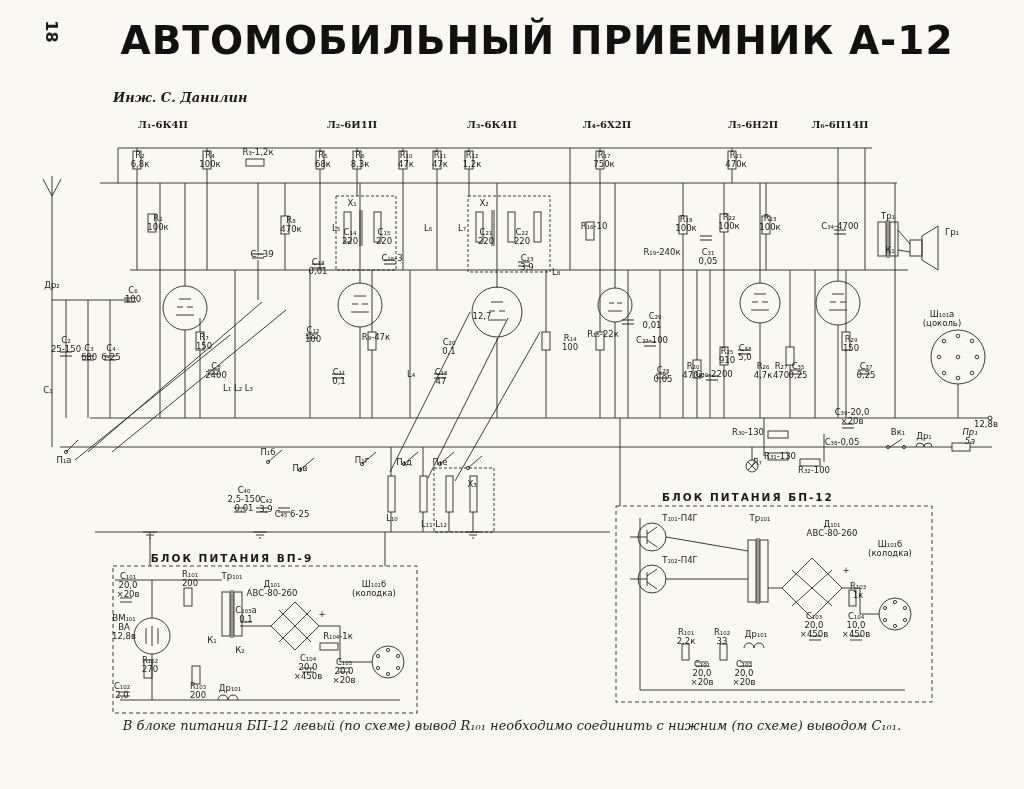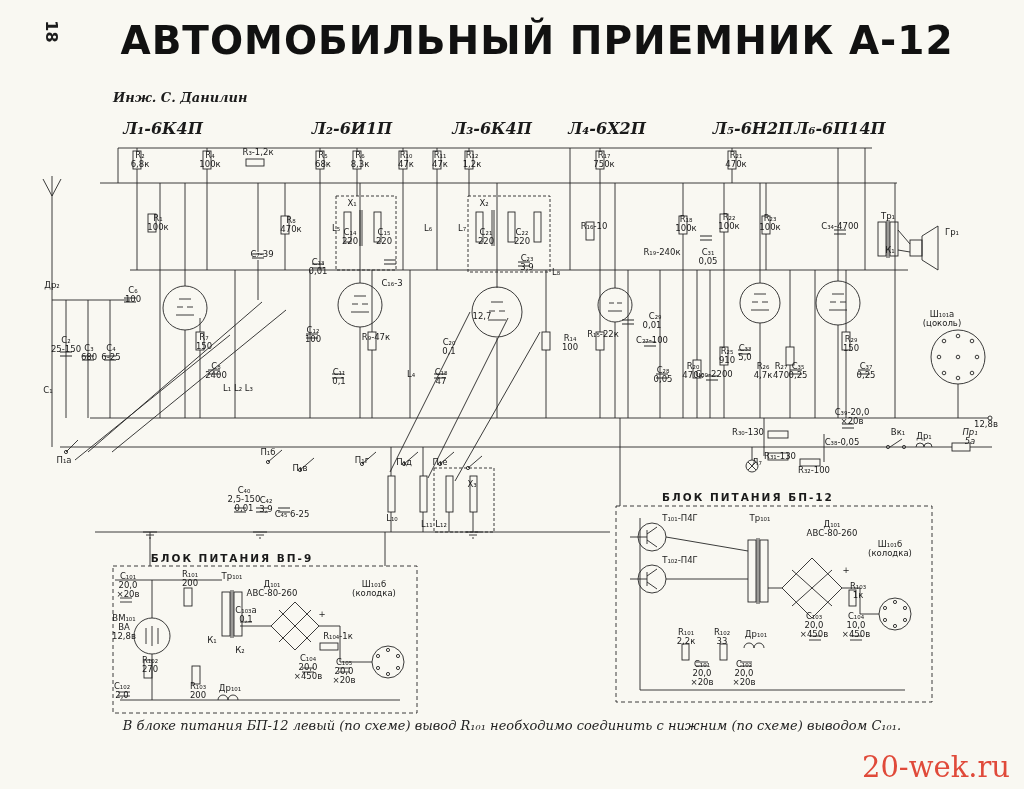--- a/index.html
+++ b/index.html
@@ -8,21 +8,21 @@
   #page-number{position:absolute;left:40px;top:22px;font-size:16px;font-weight:bold;
         transform:rotate(90deg);transform-origin:center;}
   #title{position:absolute;left:90px;right:40px;top:18px;text-align:center;
         font-size:39px;font-weight:bold;letter-spacing:1px;color:#111;white-space:nowrap;}
   #author{position:absolute;left:113px;top:90px;font-size:13px;font-weight:bold;font-style:italic;
         font-family:"DejaVu Serif",serif;}
   #schematic{position:absolute;left:0;top:0;}
   #labels{position:absolute;left:0;top:0;width:100%;height:100%;}
   .label{position:absolute;transform:translateX(-50%);font-size:8.5px;line-height:1.08;
         text-align:center;white-space:pre-line;color:#1a1a1a;}
-  .tube{font-size:16px;font-weight:bold;font-style:italic;font-family:"DejaVu Serif",serif;white-space:nowrap;}
+  .tube{font-size:10px;font-weight:bold;font-family:"DejaVu Serif",serif;white-space:nowrap;}
   .block-title{font-size:10.5px;font-weight:bold;letter-spacing:2px;white-space:nowrap;}
   #footnote{position:absolute;left:60px;right:60px;top:718px;text-align:center;font-size:13px;
         font-style:italic;font-family:"DejaVu Serif",serif;color:#222;}
   #watermark{position:absolute;right:14px;top:750px;font-size:29px;color:#e04a3a;
         font-family:"DejaVu Serif",serif;}
 </style>
 </head>
 <body>
 
 <div id="page">
@@ -422,21 +422,21 @@
 220</span>
       <span class="label" style="left: 428px; top: 224px;">L₆</span>
       <span class="label" style="left: 462px; top: 224px;">L₇</span>
       <span class="label" style="left: 484px; top: 199px;">Х₂</span>
       <span class="label" style="left: 486px; top: 228px;">С₂₁
 220</span>
       <span class="label" style="left: 522px; top: 228px;">С₂₂
 220</span>
       <span class="label" style="left: 318px; top: 258px;">С₁₃
 0,01</span>
-      <span class="label" style="left: 392px; top: 254px; margin-top: 25px;">С₁₆-3</span>
+      <span class="label" style="left: 392px; top: 254px;">С₁₆-3</span>
       <span class="label" style="left: 527px; top: 254px;">С₂₃
 3,9</span>
       <span class="label" style="left: 556px; top: 268px;">L₈</span>
       <span class="label" style="left: 594px; top: 222px;">R₁₆-10</span>
       <span class="label" style="left: 662px; top: 248px;">R₁₉-240к</span>
       <span class="label" style="left: 686px; top: 215px;">R₁₈
 100к</span>
       <span class="label" style="left: 708px; top: 248px;">С₃₁
 0,05</span>
       <span class="label" style="left: 729px; top: 213px;">R₂₂
@@ -579,14 +579,13 @@
       <span class="label" style="left: 756px; top: 630px;">Др₁₀₁</span>
       <span class="label" style="left: 702px; top: 660px;">С₁₀₁
 20,0
 ×20в</span>
       <span class="label" style="left: 744px; top: 660px;">С₁₀₂
 20,0
 ×20в</span>
     </div>
 
   <div id="footnote">В блоке питания БП-12 левый (по схеме) вывод R₁₀₁ необходимо соединить с нижним (по схеме) выводом С₁₀₁.</div>
-  <div id="watermark">20-wek.ru</div>
 </div>
 
 </body></html>

